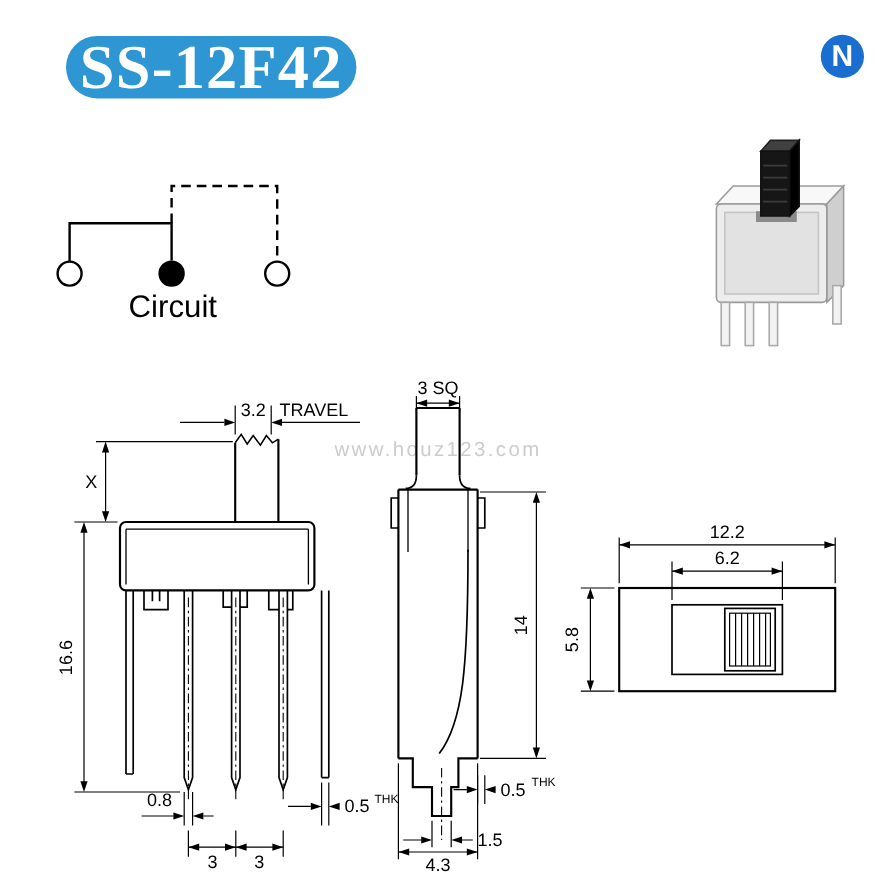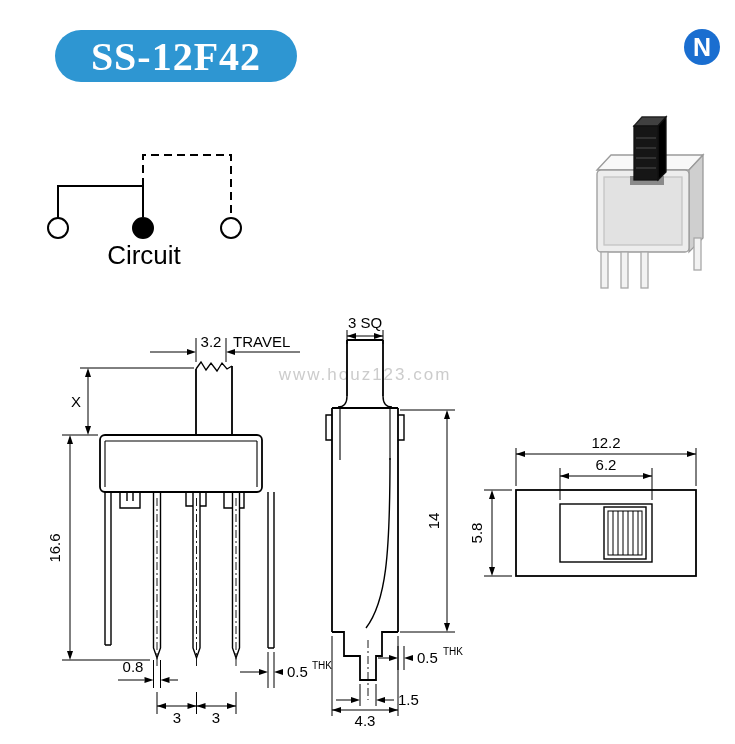--- a/index.html
+++ b/index.html
@@ -2,21 +2,21 @@
 <html><head>
 <meta charset="utf-8">
 <style>
   html,body { margin:0; padding:0; background:#ffffff; }
   .page { position:relative; width:735px; height:744px; background:#ffffff; overflow:hidden;
           font-family:"Liberation Sans",sans-serif; }
 
   .badge { position:absolute; left:55px; top:30px; width:242px; height:52px;
            background:#2e96d2; border-radius:28px; display:flex; align-items:center; justify-content:center; }
   .badge span { color:#ffffff; font-family:"Liberation Serif",serif; font-weight:bold;
-                font-size:40px; letter-spacing:1px; }
+                font-size:52px; letter-spacing:1px; }
 
   .logo { position:absolute; left:684px; top:29px; width:36px; height:36px; border-radius:50%;
           background:#1a6ed0; display:flex; align-items:center; justify-content:center; }
   .logo span { color:#ffffff; font-weight:bold; font-size:25px; font-family:"Liberation Sans",sans-serif; }
 
   svg.drawing { position:absolute; left:0; top:0; }
 
   text { fill:#000000; stroke:none; font-family:"Liberation Sans",sans-serif; }
   .dim   { font-size:15px; }
   .dim-small { font-size:10px; }

